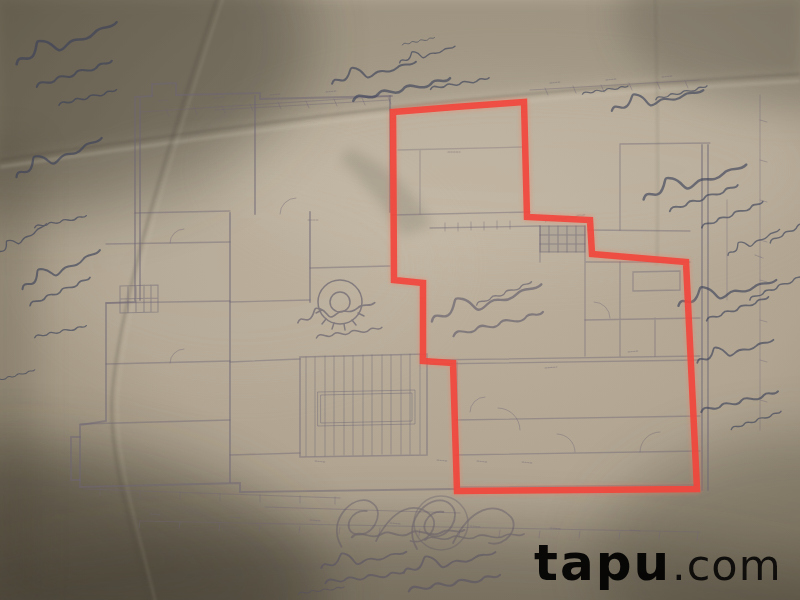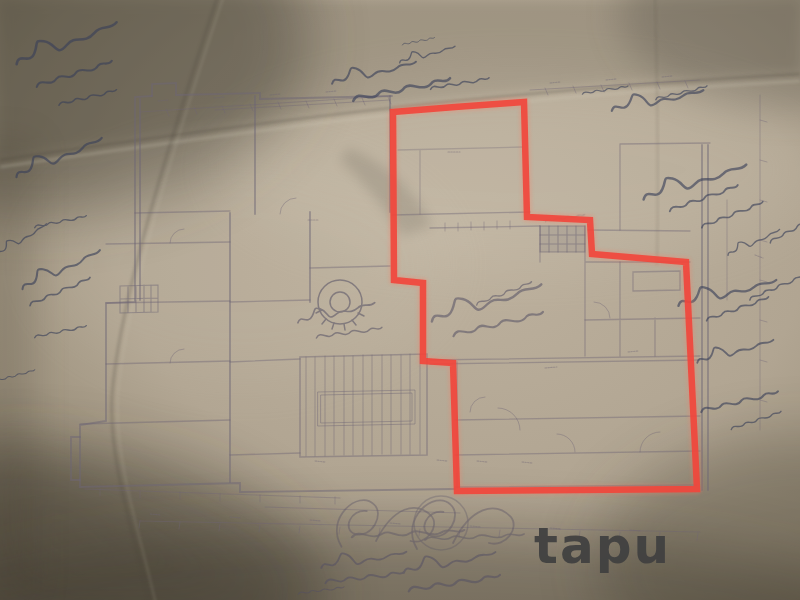--- a/index.html
+++ b/index.html
@@ -2,22 +2,22 @@
 <html><head>
 <meta charset="utf-8">
 <style>
   html,body{margin:0;padding:0;background:#222;}
   .photo{
     position:relative;width:800px;height:600px;overflow:hidden;
     background:#a79c8a;font-family:"DejaVu Sans",sans-serif;
   }
   .photo svg{position:absolute;left:0;top:0;}
   .watermark{
-    position:absolute;left:534px;top:521px;line-height:1;
-    display:flex;align-items:baseline;color:#404040;opacity:.93;
+    position:absolute;left:534px;top:538px;line-height:1;
+    display:flex;align-items:baseline;color:#000000;opacity:.93;
     user-select:none;white-space:nowrap;
   }
   .watermark .brand{font-size:50px;font-weight:bold;letter-spacing:2px;}
   .watermark .suffix{font-size:43px;font-weight:normal;letter-spacing:1px;margin-left:1px;opacity:.92;}
 </style>
 </head>
 <body>
 
 <div class="photo">
 <svg width="800" height="600" viewBox="0 0 800 600">
@@ -199,14 +199,15 @@
   </g>
 
   <g fill="none">
     <polyline stroke="#ff7a60" stroke-width="11" opacity=".22" filter="url(#b1)" stroke-linejoin="round" points="393,112 455,107 524,102 527,217 590,220 592,254 686,262 697,489 457,491 453,363 423,361 423,283 394,280 393,112"></polyline>
     <polyline stroke="#f2453a" stroke-width="6.5" opacity=".9" stroke-linejoin="miter" stroke-linecap="square" points="393,112 455,107 524,102 527,217 590,220 592,254 686,262 697,489 457,491 453,363 423,361 423,283 394,280 393,112"></polyline>
   </g>
 </svg>
 
   <div class="watermark">
     <span class="brand">tapu</span>
+      <span class="suffix">.com</span>
   </div>
 </div>
 
 </body></html>

